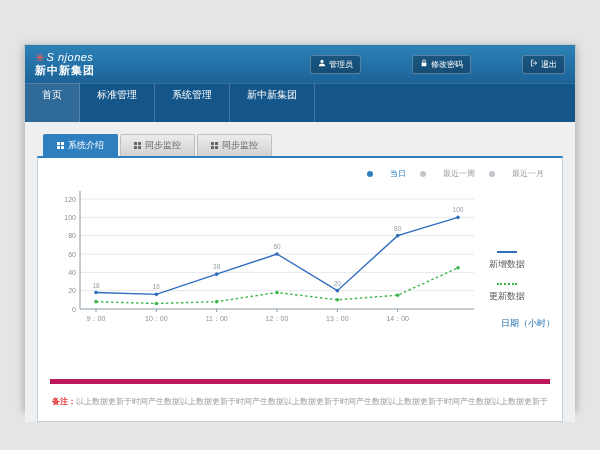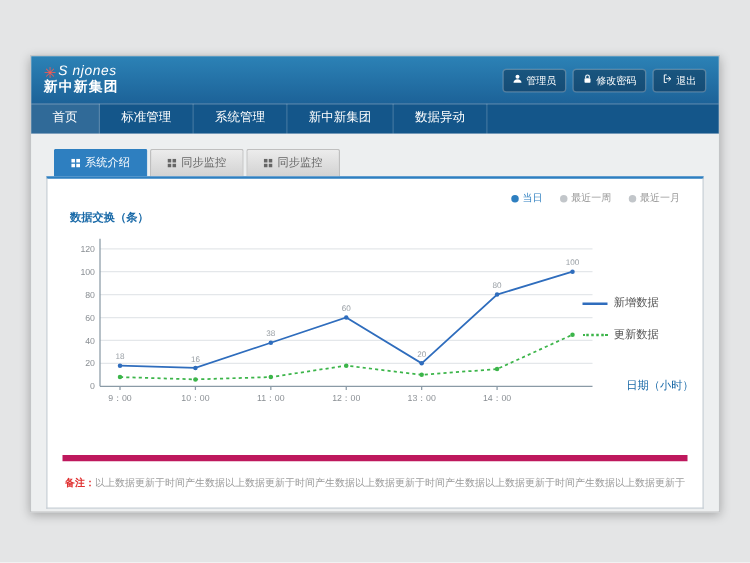--- a/index.html
+++ b/index.html
@@ -9,48 +9,48 @@
   .window { width:552px; height:366px; background:#edeff0; border:1px solid #c3c5c7; box-shadow:0 2px 8px rgba(0,0,0,.28); display:flex; flex-direction:column; }
 
   
   .app-header { height:38px; background:linear-gradient(#2c82b6,#1c6298); display:flex; align-items:center; padding:0 10px; flex-shrink:0; }
   .logo { color:#fff; line-height:1.05; margin-right:14px; }
   .logo-top { font-size:11px; letter-spacing:.5px; display:flex; align-items:center; gap:1px; font-style:italic; }
   .logo-star { color:#ff5a4e; font-size:12px; font-style:normal; }
   .logo-bottom { font-size:11px; font-weight:bold; letter-spacing:1px; }
   .app-title { color:#fff; font-size:13px; font-weight:bold; letter-spacing:1px; }
   .header-actions { margin-left:auto; display:flex; gap:5px; }
-  .hbtn { display:flex; align-items:flex-start; gap:3px; background:rgba(0,20,40,.35); border:1px solid rgba(255,255,255,.28); border-radius:3px; color:#fff; font-size:8px; padding:3px 7px; cursor:pointer; font-family:inherit; }
+  .hbtn { display:flex; align-items:flex-start; gap:3px; background:rgba(0,20,40,.35); border:1px solid rgba(255,255,255,.28); border-radius:3px; color:#fff; font-size:8px; padding:3px 7px; cursor:pointer; font-family:inherit;margin-left:46px; }
 
   
-  .nav { height:24px; background:#14568a; display:flex; color:#fff; font-size:10px; flex-shrink:0; box-shadow:inset 0 1px 0 rgba(255,255,255,.15); }
+  .nav { height:39px; background:#14568a; display:flex; color:#fff; font-size:10px; flex-shrink:0; box-shadow:inset 0 1px 0 rgba(255,255,255,.15); }
   .nav-item { line-height:24px; padding:0 17px; border-right:1px solid rgba(255,255,255,.18); cursor:pointer; }
   .nav-item.active { background:rgba(255,255,255,.12); }
 
   
   .content { flex:1; background:#edeff0; padding:12px 12px 0 12px; }
   .tabs { display:flex; gap:2px; margin-left:6px; }
   .tab { display:flex; align-items:center; gap:4px; font-size:9px; padding:4px 13px; background:linear-gradient(#ececec,#d2d2d2); color:#666; border:1px solid #bfbfbf; border-bottom:none; border-radius:2px 2px 0 0; cursor:pointer; }
   .tab.active { background:#2e7fc0; color:#fff; border-color:#2e7fc0; }
   .tab svg { fill:currentColor; }
 
   .panel { background:#fff; border:1px solid #c6ced4; border-top:2px solid #2e7fc0; height:266px; padding:8px 12px 10px 12px; display:flex; flex-direction:column; }
 
   .period-row { display:flex; justify-content:flex-end; gap:14px; font-size:8px; color:#999; margin:2px 6px 2px 0; }
-  .period-item { display:flex; align-items:center; gap:3px; cursor:pointer; }
+  .period-item { display:flex; align-items:center; gap:17px; cursor:pointer; }
   .pdot { width:6px; height:6px; border-radius:50%; background:#c2c6ca; }
   .period-item.active { color:#2e7fc0; }
   .period-item.active .pdot { background:#2e7fc0; }
 
   .chart-region { position:relative; margin-top:2px; }
   .y-title { font-size:9px; font-weight:bold; color:#1a6aa8; margin:0 0 2px 6px; }
   #chart-svg { display:block; width:430px; height:152px; }
   .x-title { position:absolute; left:451px; top:134px; font-size:9px; font-weight:normal; color:#1a6aa8; white-space:nowrap; }
   .series-legend { position:absolute; right:2px; top:68px; width:82px; }
-  .series-item { display:flex; align-items:center; gap:5px; font-size:9px; color:#555; margin-bottom:12px; cursor:pointer; }
+  .series-item { display:flex; align-items:center; gap:5px; font-size:9px; color:#555; margin-bottom:12px; cursor:pointer;flex-direction:column; }
   .sample { width:20px; height:0; }
   .sample.blue { border-top:2px solid #2f6dbd; }
   .sample.green { border-top:2px dotted #3cb54a; }
 
   .note { margin-top:auto; border-top:5px solid #be185d; padding-top:12px; padding-bottom:4px; text-align:center; font-size:8px; color:#9a9a9a; }
   .note-prefix { color:#e03131; font-weight:bold; }
 </style>
 </head>
 <body>
 
@@ -95,21 +95,20 @@
           <span>退出</span>
         </button>
       </div>
     </header>
 
     <nav class="nav">
       <div class="nav-item active">首页</div>
       <div class="nav-item">标准管理</div>
       <div class="nav-item">系统管理</div>
       <div class="nav-item">新中新集团</div>
-      <div class="nav-item">数据异动</div>
     </nav>
 
     <div class="content">
       <div class="tabs">
         <div class="tab active">
           <svg viewBox="0 0 8 8" width="7" height="7">
               <rect x="0" y="0" width="3.4" height="3.4"></rect>
               <rect x="4.6" y="0" width="3.4" height="3.4"></rect>
               <rect x="0" y="4.6" width="3.4" height="3.4"></rect>
               <rect x="4.6" y="4.6" width="3.4" height="3.4"></rect>
@@ -147,21 +146,20 @@
             <span class="pdot"></span>
             <span>最近一周</span>
           </div>
           <div class="period-item">
             <span class="pdot"></span>
             <span>最近一月</span>
           </div>
         </div>
 
         <div class="chart-region">
-          <div class="y-title">数据交换（条）</div>
           <svg id="chart-svg" viewBox="0 0 430 152">
               <line x1="30" y1="126" x2="424" y2="126" stroke="#8a9aa6" stroke-width="1"></line>
               <text x="26" y="128.5" text-anchor="end" font-size="7" fill="#8a8f94">0</text>
               <line x1="30" y1="107.66666666666667" x2="424" y2="107.66666666666667" stroke="#e4e7ea" stroke-width="1"></line>
               <text x="26" y="110.16666666666667" text-anchor="end" font-size="7" fill="#8a8f94">20</text>
               <line x1="30" y1="89.33333333333334" x2="424" y2="89.33333333333334" stroke="#e4e7ea" stroke-width="1"></line>
               <text x="26" y="91.83333333333334" text-anchor="end" font-size="7" fill="#8a8f94">40</text>
               <line x1="30" y1="71" x2="424" y2="71" stroke="#e4e7ea" stroke-width="1"></line>
               <text x="26" y="73.5" text-anchor="end" font-size="7" fill="#8a8f94">60</text>
               <line x1="30" y1="52.66666666666667" x2="424" y2="52.66666666666667" stroke="#e4e7ea" stroke-width="1"></line>

